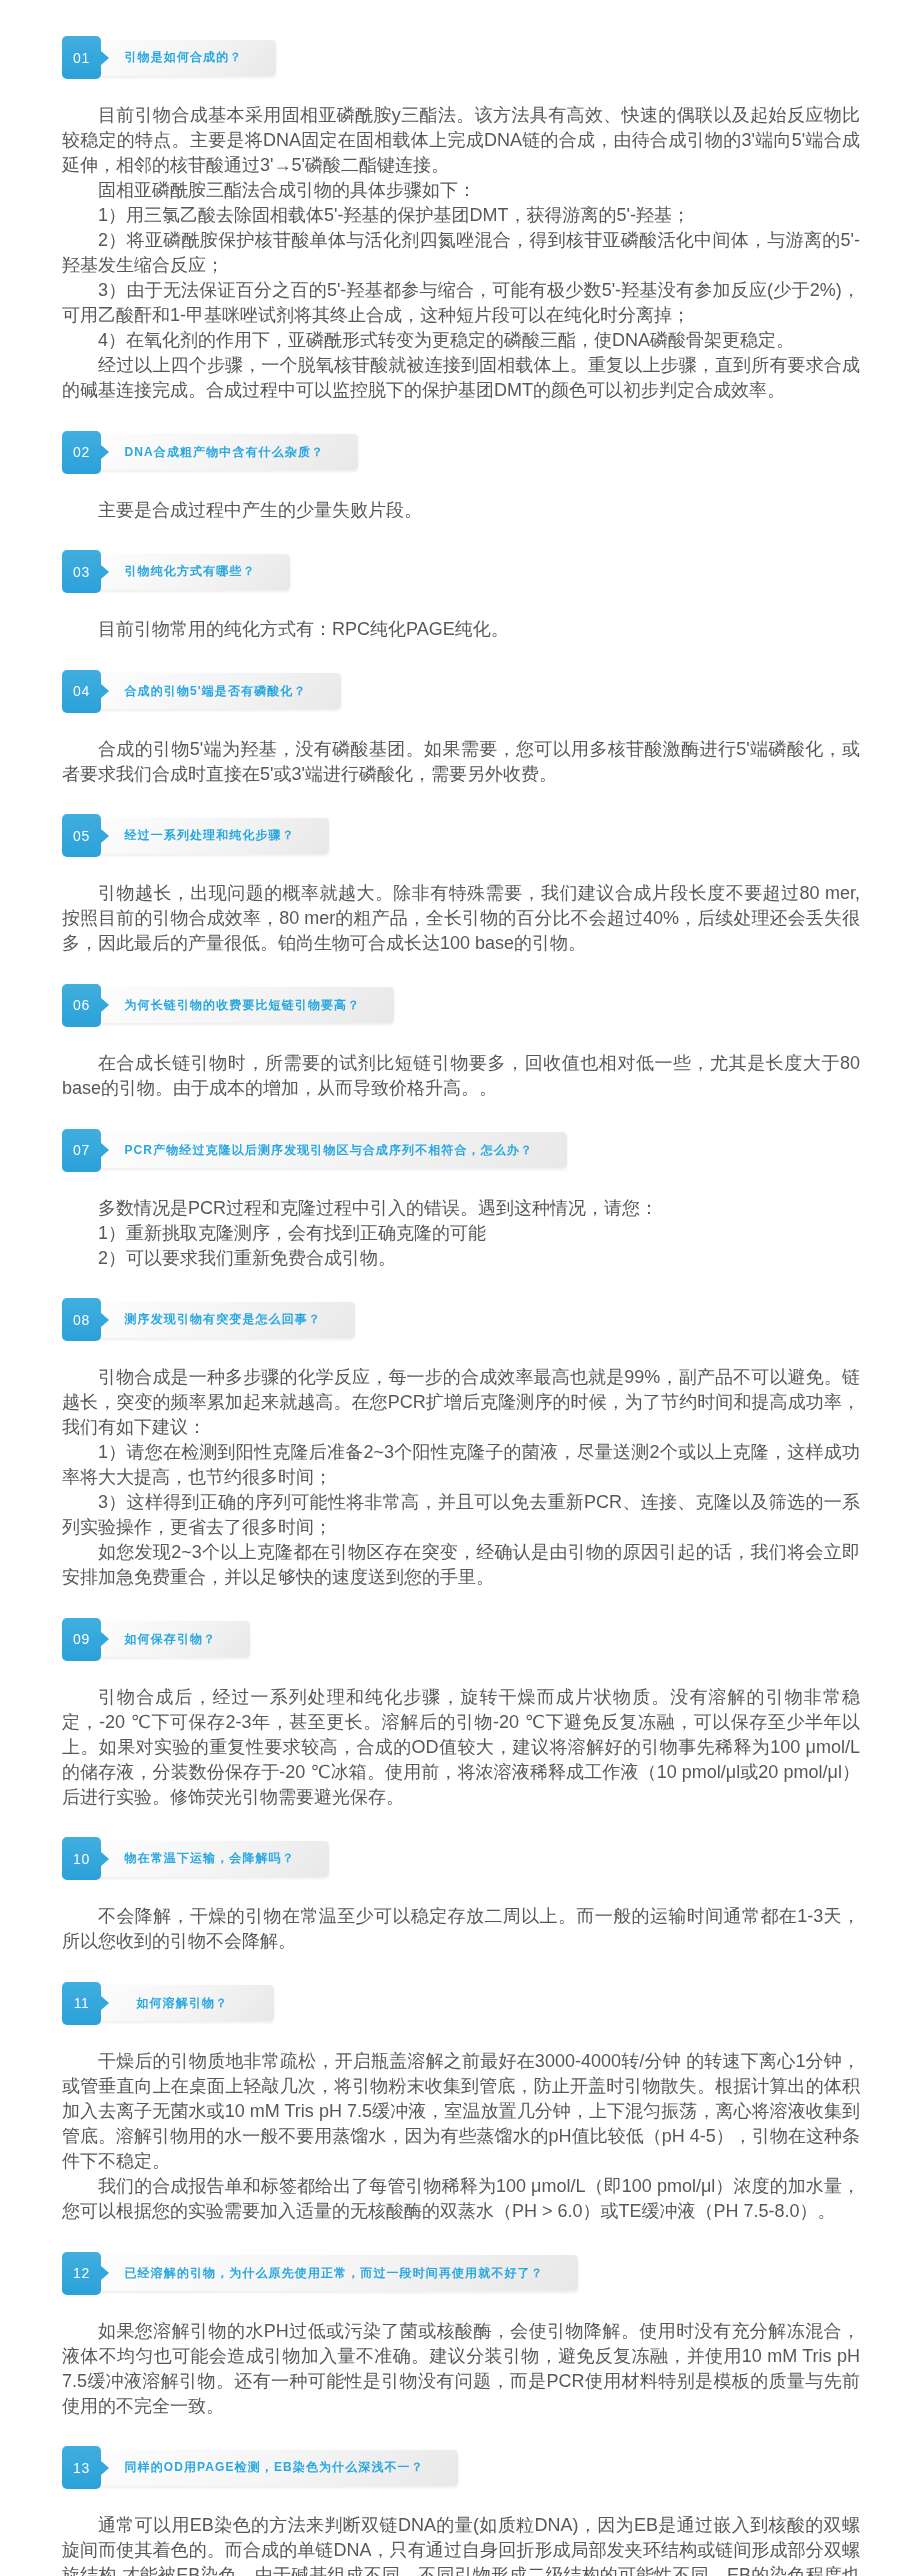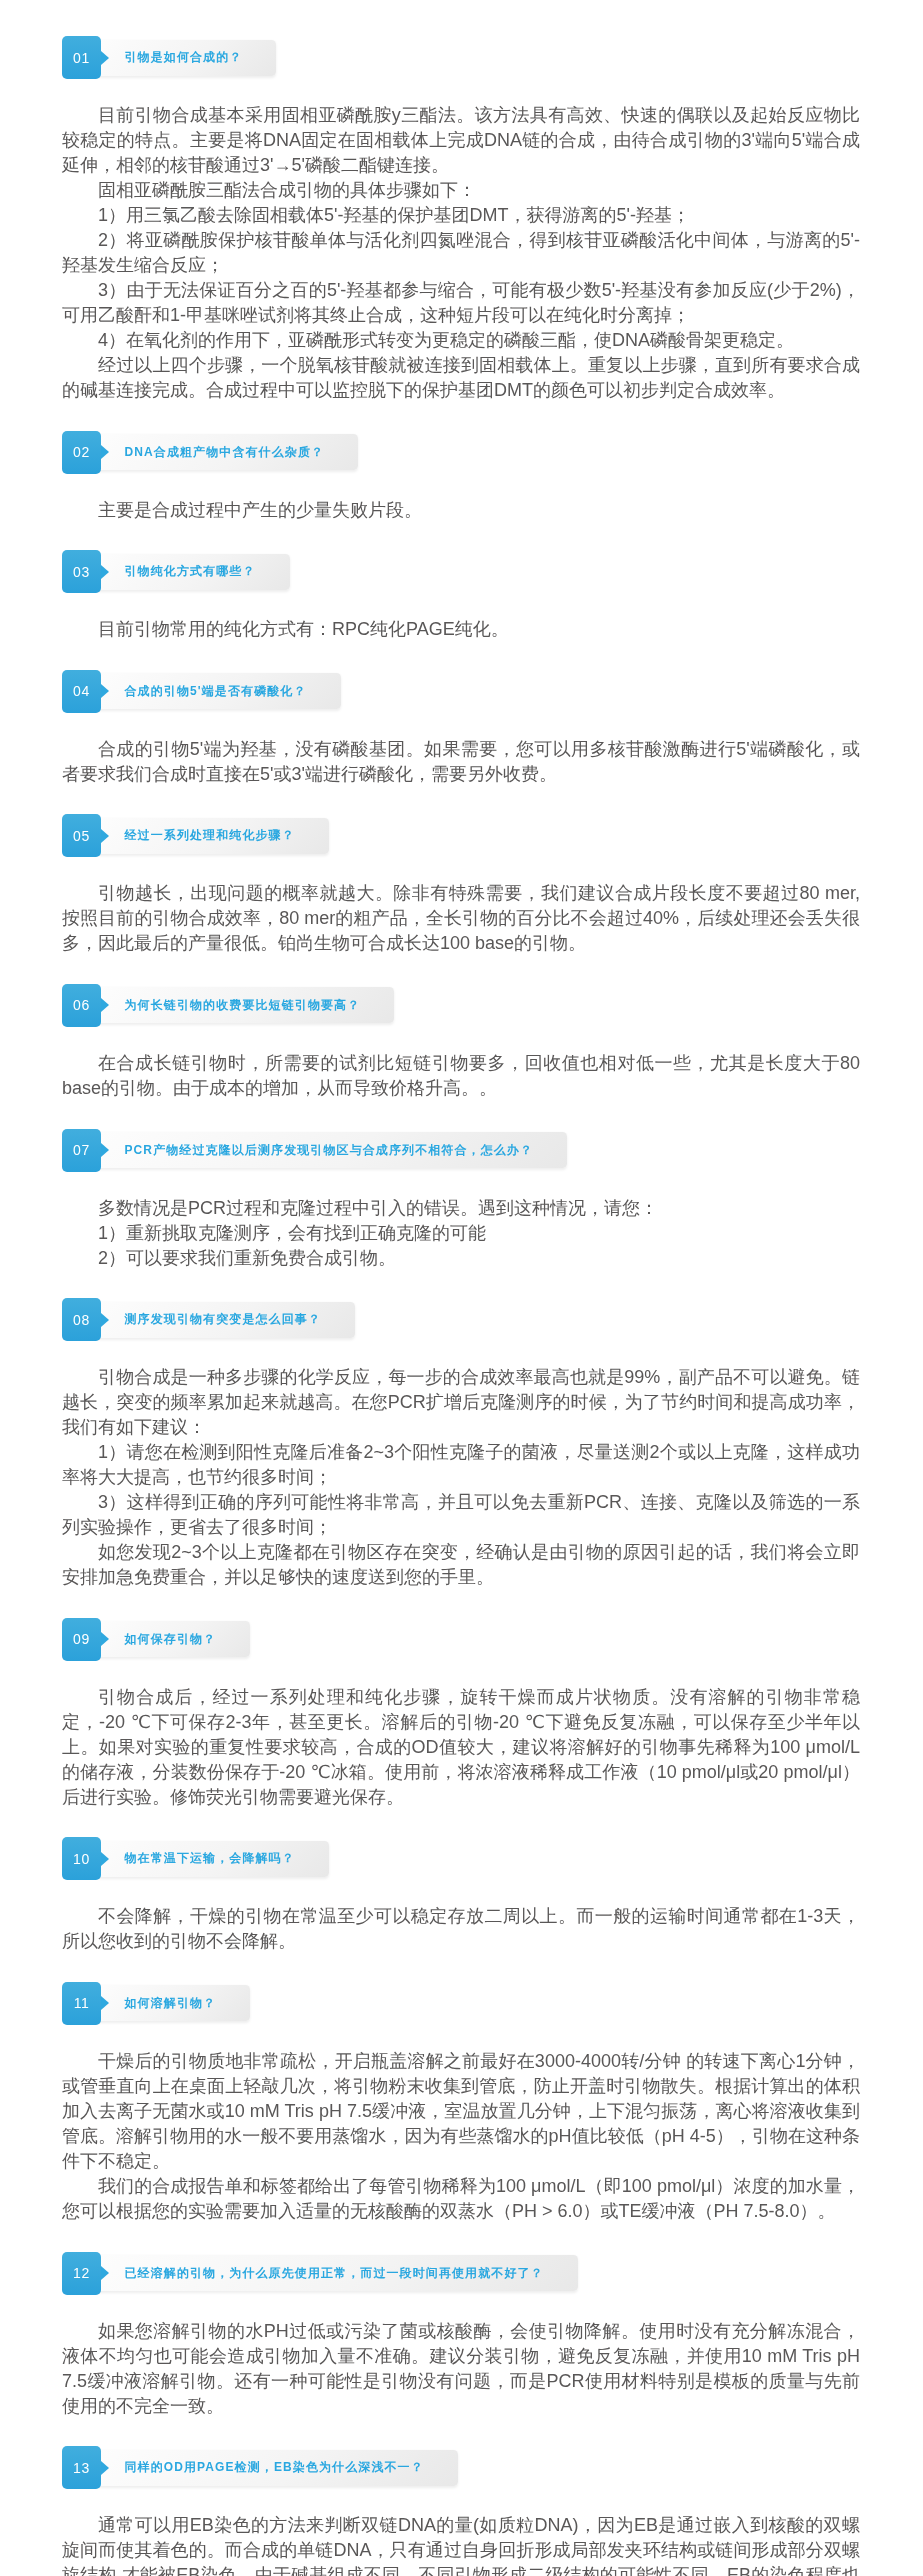--- a/index.html
+++ b/index.html
@@ -258,21 +258,21 @@
         </div>
   </section>
 
   <section class="faq-section">
     <header class="section-header">
       <div class="badge">
         <span class="badge-number">11</span>
         <span class="badge-arrow"></span>
       </div>
       <div class="title-bar">
-        <h2 class="section-title" style="margin:0;">如何溶解引物？</h2>
+        <h2 class="section-title" style="margin:12px;">如何溶解引物？</h2>
       </div>
     </header>
     <div class="section-body">
 
     <p>干燥后的引物质地非常疏松，开启瓶盖溶解之前最好在3000-4000转/分钟 的转速下离心1分钟，或管垂直向上在桌面上轻敲几次，将引物粉末收集到管底，防止开盖时引物散失。根据计算出的体积加入去离子无菌水或10 mM Tris pH 7.5缓冲液，室温放置几分钟，上下混匀振荡，离心将溶液收集到管底。溶解引物用的水一般不要用蒸馏水，因为有些蒸馏水的pH值比较低（pH 4-5），引物在这种条件下不稳定。</p>
           <p>我们的合成报告单和标签都给出了每管引物稀释为100 μmol/L（即100 pmol/μl）浓度的加水量，您可以根据您的实验需要加入适量的无核酸酶的双蒸水（PH &gt; 6.0）或TE缓冲液（PH 7.5-8.0）。</p>
         </div>
   </section>
 
   <section class="faq-section">

